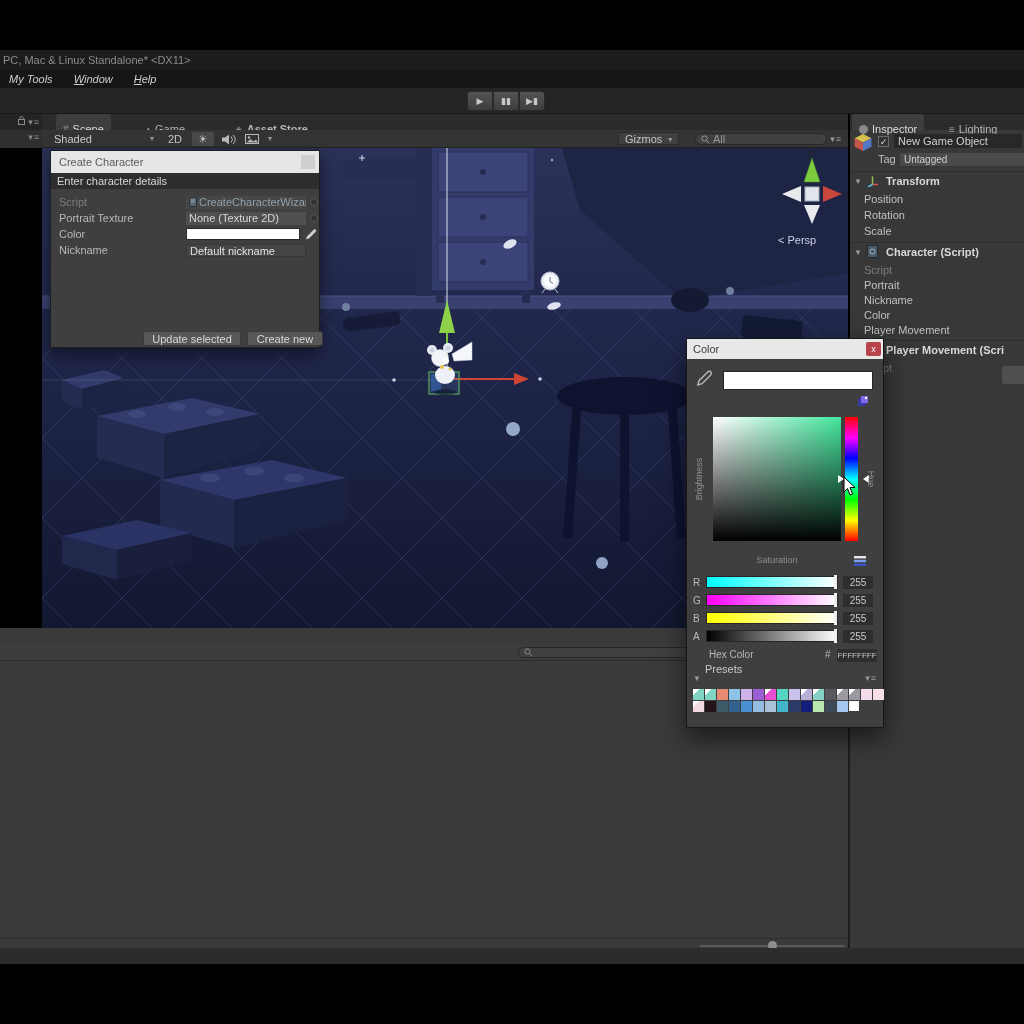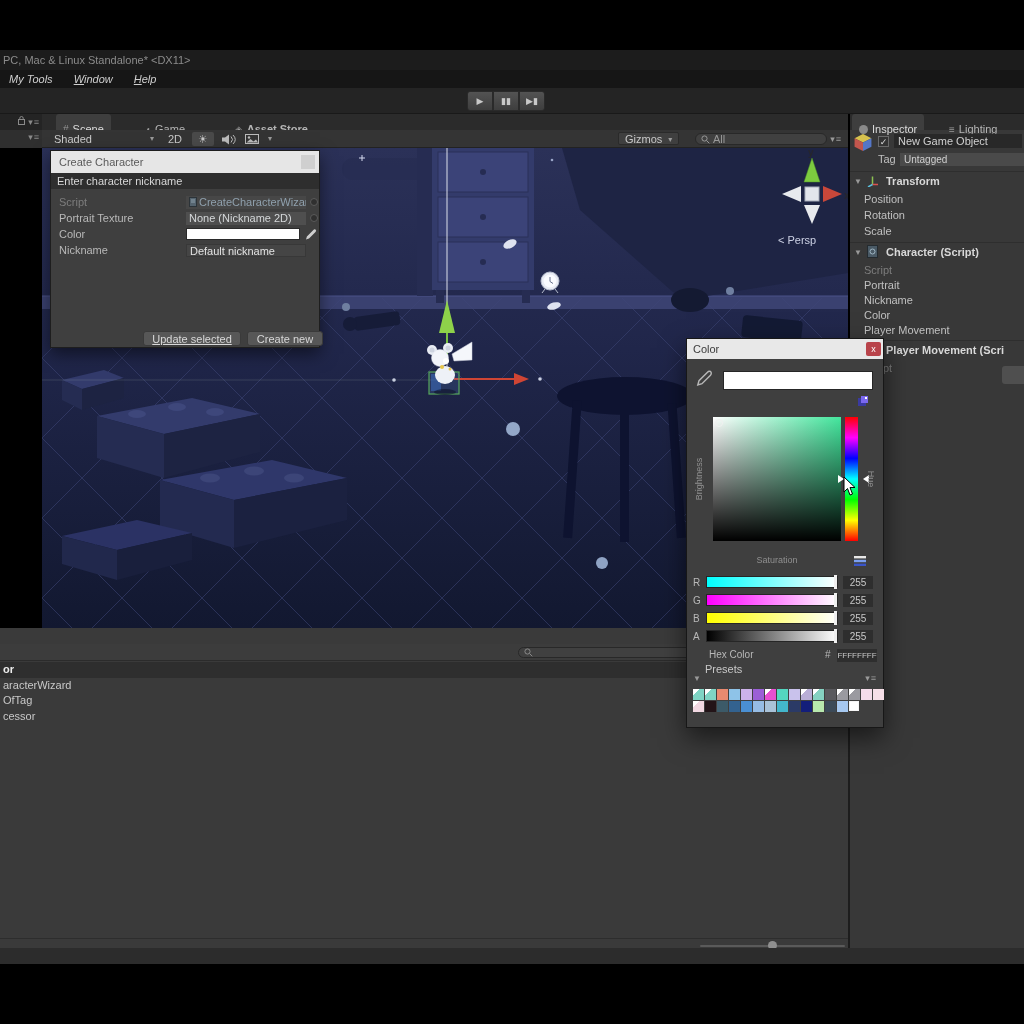--- a/index.html
+++ b/index.html
@@ -311,51 +311,51 @@
       <span>&lt;</span>
       <span>Persp</span>
     </div>
   </div>
 
   <div class="abs" id="wizard">
     <div class="win-titlebar">
       <span>Create Character</span>
       <div class="wiz-close"></div>
     </div>
-    <div class="wiz-header">Enter character nickname</div>
+    <div class="wiz-header">Enter character details</div>
 
     <div class="wiz-row" style="top:44px;">
       <span class="wiz-label disabled">Script</span>
       <div class="wiz-field disabled">
         <svg width="8" height="10" viewBox="0 0 8 10" style="display:inline-block; vertical-align:-1px; margin-right:2px;">
             <rect x="0.5" y="0.5" width="7" height="9" fill="#55646f" stroke="#2c3338"></rect>
             <line x1="2" y1="3" x2="6" y2="3" stroke="#8fa0ad"></line>
             <line x1="2" y1="5" x2="6" y2="5" stroke="#8fa0ad"></line>
           </svg><span>CreateCharacterWizar</span>
       </div>
       <div class="obj-dot"></div>
     </div>
     <div class="wiz-row" style="top:60px;">
       <span class="wiz-label">Portrait Texture</span>
-      <div class="wiz-field">None (Nickname 2D)</div>
+      <div class="wiz-field">None (Texture 2D)</div>
       <div class="obj-dot"></div>
     </div>
     <div class="wiz-row" style="top:76px;">
       <span class="wiz-label">Color</span>
       <div class="wiz-field" style="background:#fff; width:114px; height:12px; border:1px solid #2a2a2a;"></div>
       <svg width="13" height="13" viewBox="0 0 13 13" style="position:absolute; left:253px; top:1px;">
           <path d="M11.5 1.5a1.8 1.8 0 0 1 0 2.6L5 10.5l-3 .9.9-3L9.4 1.9a1.8 1.8 0 0 1 2.1-.4z" fill="#cfcfcf"></path>
         </svg>
     </div>
     <div class="wiz-row" style="top:92px;">
       <span class="wiz-label">Nickname</span>
       <div class="wiz-field" style="background:#454545; border:1px solid #383838; color:#e2e2e2;">Default nickname</div>
     </div>
 
-    <div class="wiz-btn" style="left:92px; top:180px; width:98px;text-decoration:underline;">Update selected</div>
+    <div class="wiz-btn" style="left:92px; top:180px; width:98px;">Update selected</div>
     <div class="wiz-btn" style="left:196px; top:180px; width:76px;">Create new</div>
   </div>
 
   <div class="abs" id="inspector">
     <div class="panel-tabbar">
       <div class="tab active" style="left:2px;">
         <span class="ticon" style="display:inline-block; width:9px; height:9px; border-radius:50%; background:#8a8a8a; position:relative; top:1px;"></span><span>Inspector</span>
       </div>
       <div class="tab" style="left:92px;">
         <span class="ticon">≡</span><span>Lighting</span>
@@ -411,26 +411,20 @@
 
   <div class="abs" id="bottom-panel">
     <div class="bp-toolbar">
       <div class="searchpill" style="left:518px; top:3px; width:326px; height:11px;">
         <svg width="9" height="9" viewBox="0 0 9 9">
             <circle cx="3.5" cy="3.5" r="2.6" fill="none" stroke="#8a8a8a"></circle>
             <path d="M5.6 5.6L8.3 8.3" stroke="#8a8a8a"></path>
           </svg>
       </div>
     </div>
-    <div class="abs" style="left:0; top:34px; width:846px;">
-        <div class="proj-row selected">or</div>
-        <div class="proj-row">aracterWizard</div>
-        <div class="proj-row">OfTag</div>
-        <div class="proj-row">cessor</div>
-      </div>
     <div class="bp-bottomline"></div>
     <div class="zoom-track"></div>
     <div class="zoom-knob"></div>
     <div class="bp-divider"></div>
   </div>
 
   <div class="abs bottom-strip"></div>
 
   <div class="abs" id="color-window">
     <div class="cw-title">

